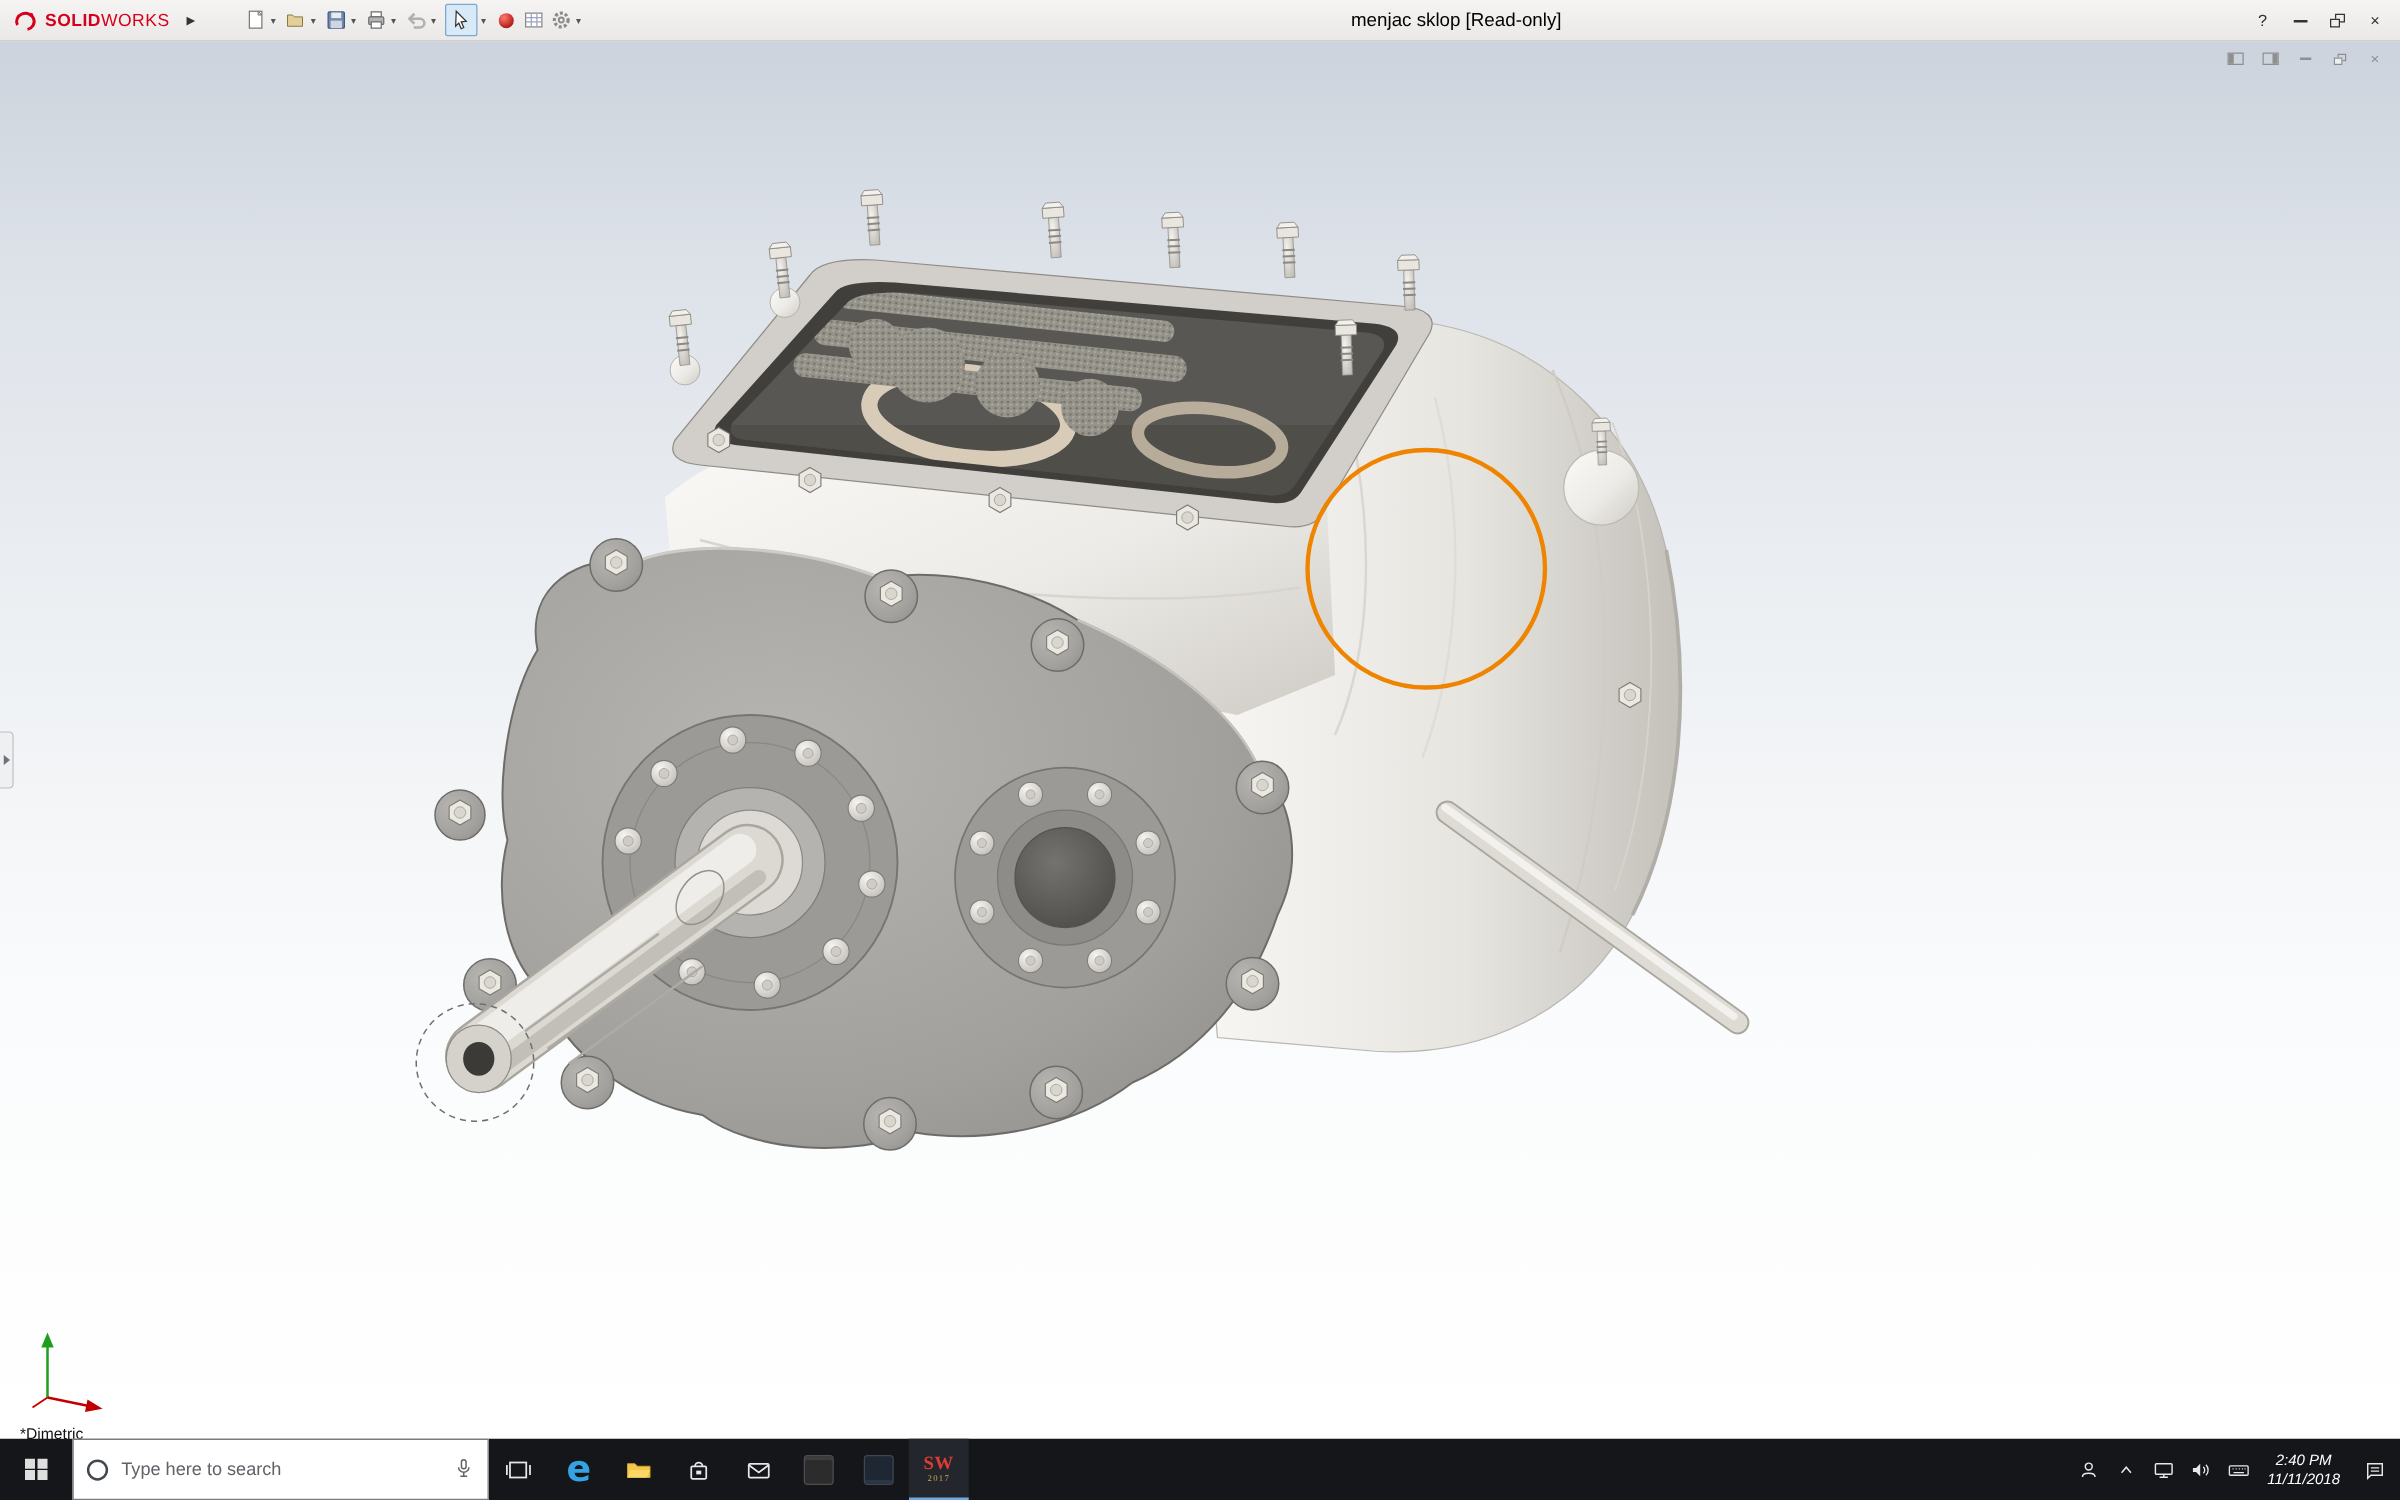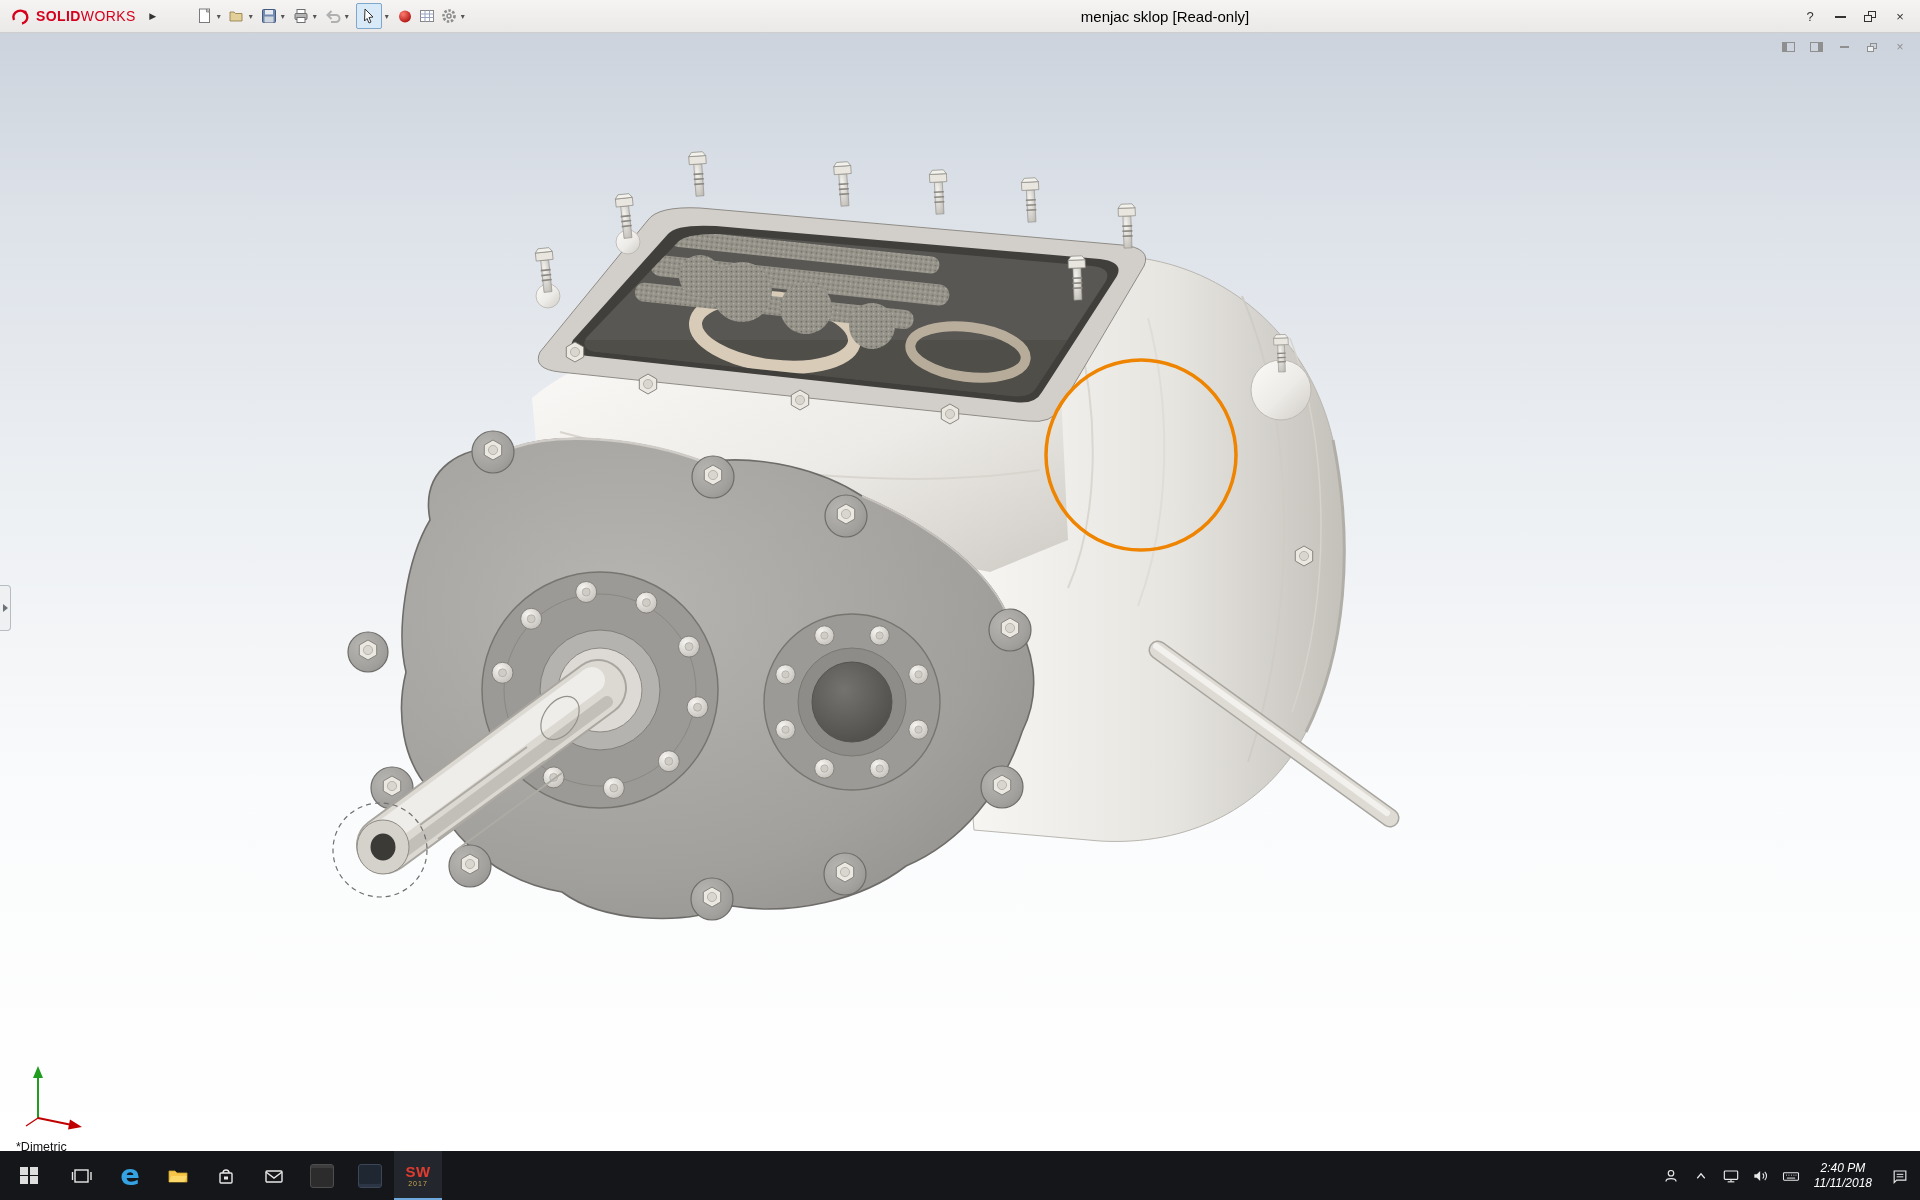--- a/index.html
+++ b/index.html
@@ -64,21 +64,21 @@
   .tb-search { width:333px; background:#fff; border:1px solid #777c82; display:flex; align-items:center; padding:0 8px; gap:8px; }
   .search-input { flex:1; border:none; outline:none; font-size:14.5px; color:#444; background:transparent;
     font-family:"Liberation Sans", sans-serif; }
   .search-input::placeholder { color:#5f6368; opacity:1; }
   .tb-btn { width:48px; display:grid; place-items:center; }
   .edge-e { font-size:29px; font-weight:bold; color:#35a3e3; line-height:1; font-family:"DejaVu Sans", sans-serif; }
   .dark-tile { display:block; width:24px; height:24px; border-radius:3px; }
   .t1 { background:#2c2c2c; border:1px solid #4d4d4d; box-shadow:inset 0 3px 0 #3d3d3d; }
   .t2 { background:#1f2733; border:1px solid #3b4planned; border:1px solid #3b4656; box-shadow:inset 0 -3px 0 #2b3navy; box-shadow:inset 0 -3px 0 #2b3545; }
   .sw-active { background:#23262d; box-shadow:inset 0 -2px 0 #6fa8dc; }
-  .sw-logo { display:flex; flex-direction:column; align-items:center; line-height:1; }
+  .sw-logo { display:flex; flex-direction:column; align-items:center; line-height:1;font-family:Liberation Serif, serif; }
   .sw-logo b { color:#e03c31; font-size:15px; letter-spacing:.5px; }
   .sw-logo small { color:#caa84f; font-size:7px; letter-spacing:1px; margin-top:1px; }
   .tb-tray { margin-left:auto; display:flex; align-items:center; }
   .tray-ic { width:30px; display:grid; place-items:center; }
   .tb-clock { text-align:center; font-size:12px; line-height:15px; padding:0 8px; color:#fff;font-style:italic; }
   .tray-ic.action { width:40px; }
 </style>
 </head>
 <body>
 
@@ -397,20 +397,30 @@
 
   <footer class="taskbar">
     <div class="tb-start">
       <span class="win-logo">
           <i></i>
           <i></i>
           <i></i>
           <i></i>
         </span>
     </div>
+    <div class="tb-search">
+      <svg width="22" height="22" viewBox="0 0 22 22">
+        <circle cx="11" cy="11" r="7.5" fill="none" stroke="#42484f" stroke-width="2"></circle>
+      </svg>
+      <input class="search-input" placeholder="Type here to search" style="">
+      <svg width="22" height="22" viewBox="0 0 24 24">
+        <rect x="10" y="3" width="4" height="8" rx="2" fill="none" stroke="#5f6368" stroke-width="1.3"></rect>
+        <path d="M7.5 9.5 a4.5 4.5 0 0 0 9 0 M12 14 v3 M9 17.5 h6" fill="none" stroke="#5f6368" stroke-width="1.3"></path>
+      </svg>
+    </div>
     <div class="tb-btn">
       <svg width="24" height="24" viewBox="0 0 24 24">
         <rect x="5" y="6" width="13" height="12" fill="none" stroke="#e8e8e8" stroke-width="1.4"></rect>
         <line x1="2.5" y1="8" x2="2.5" y2="16" stroke="#e8e8e8" stroke-width="1.4"></line>
         <line x1="21" y1="8" x2="21" y2="16" stroke="#e8e8e8" stroke-width="1.4"></line>
       </svg>
     </div>
     <div class="tb-btn">
       <span class="edge-e">e</span>
     </div>

